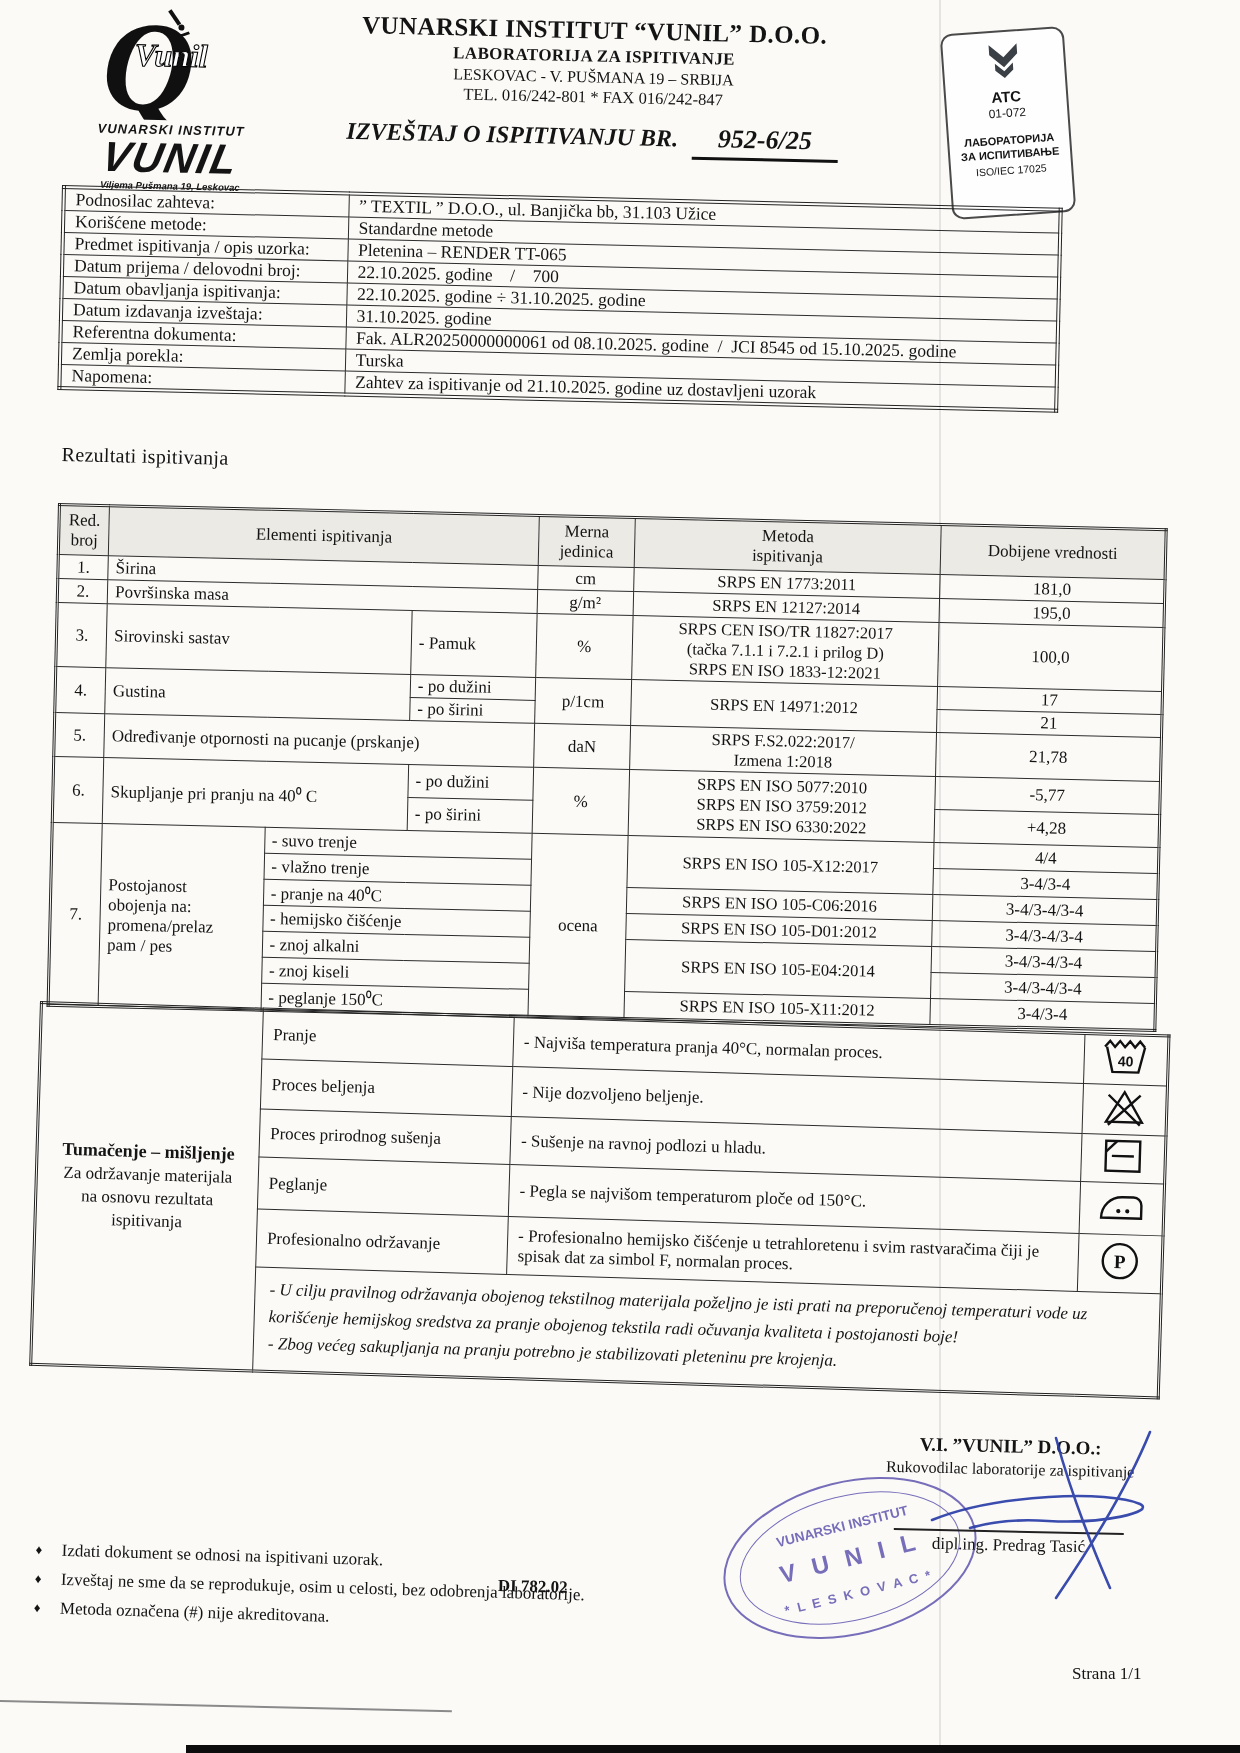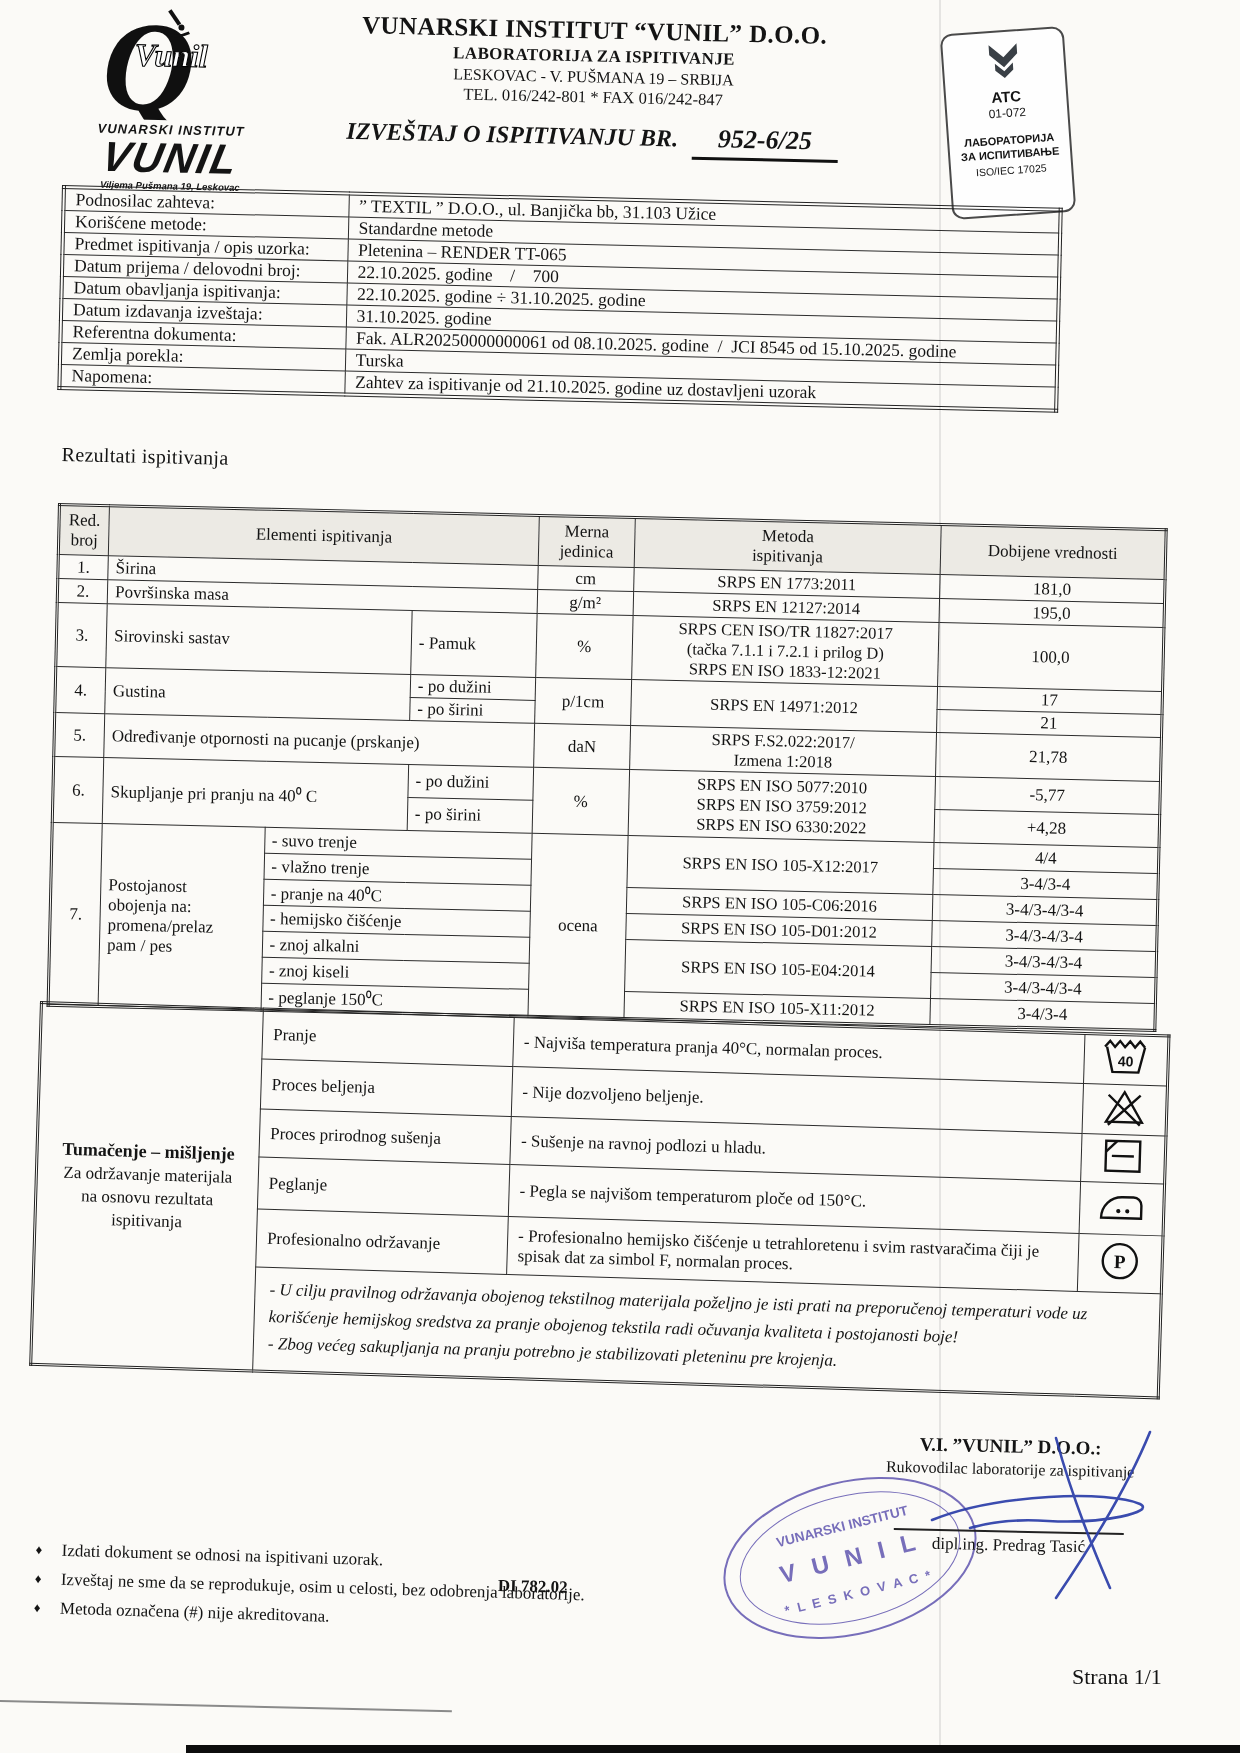--- a/index.html
+++ b/index.html
@@ -60,21 +60,21 @@
   
   .bullets{left:36px;top:1540px;width:600px;font-size:17px;}
   .bullets .row{margin-bottom:9px;}
   .bullets .dia{display:inline-block;width:26px;font-size:13px;vertical-align:1px;}
   .di-code{left:498px;top:1576px;font-size:17px;font-weight:bold;}
   .sig-block{left:856px;top:1432px;width:310px;text-align:center;}
   .sig-org{font-size:19px;font-weight:bold;}
   .sig-role{font-size:16px;margin-top:3px;}
   .sig-line{width:230px;height:0;border-bottom:2px solid #222;margin:52px auto 0 auto;}
   .sig-name{font-size:17px;margin-top:3px;}
-  .strana{left:1072px;top:1664px;font-size:22px;}
+  .strana{left:1072px;top:1664px;font-size:17px;}
   .stamp{left:712px;top:1468px;opacity:.82;transform:rotate(-14deg);}
   .signature{left:898px;top:1424px;}
 </style>
 </head>
 <body>
 
 <div class="page">
 
   <div class="abs fold-line"></div>
 

